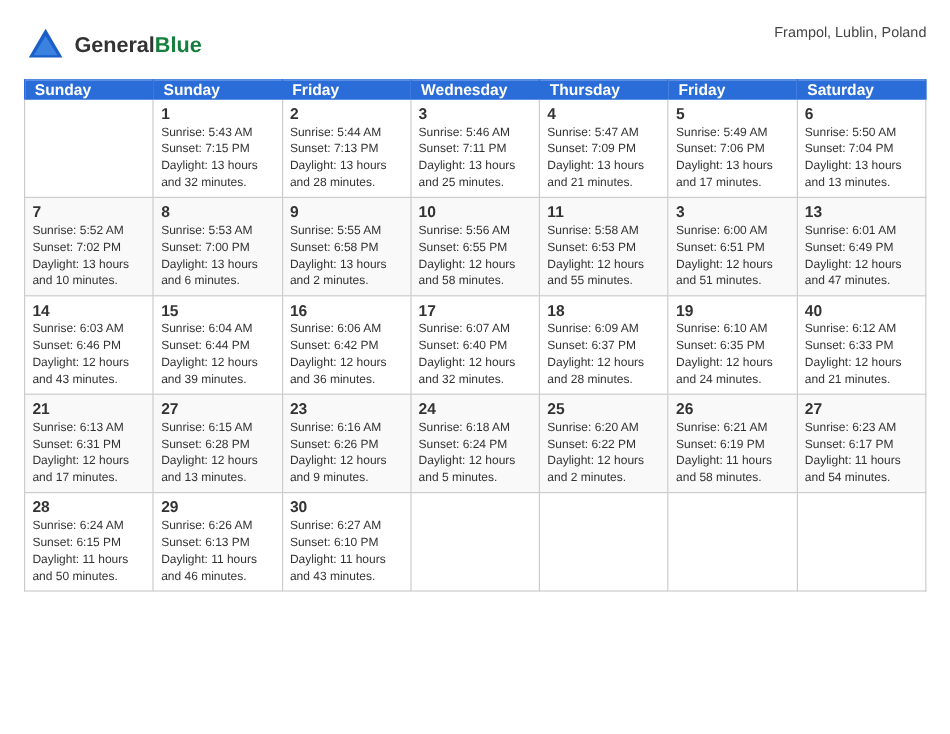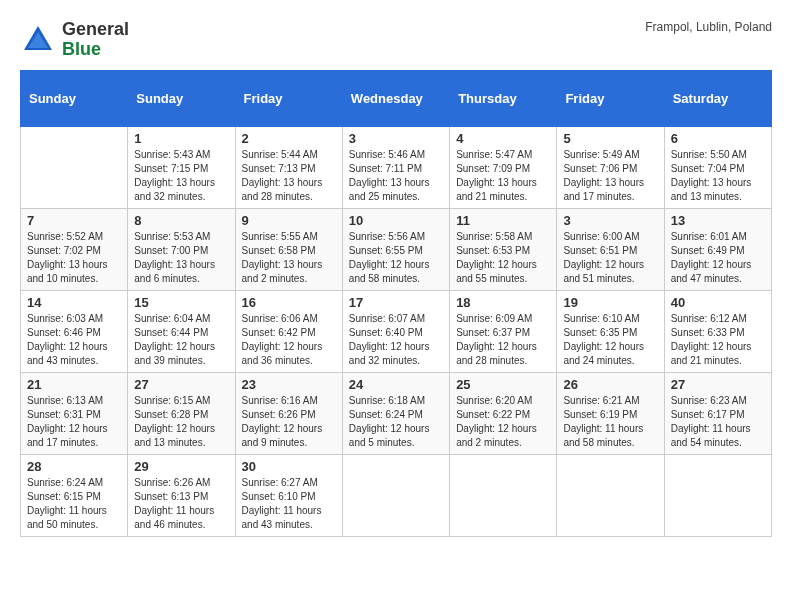--- a/index.html
+++ b/index.html
@@ -16,21 +16,21 @@
       align-items: flex-start;
       margin-bottom: 10px;
     }
     .logo {
       display: flex;
       align-items: center;
       gap: 6px;
     }
     .logo-text {
       display: flex;
-      flex-direction: column;
+      flex-direction: row;
       font-size: 18px;
       font-weight: bold;
       line-height: 1.1;
     }
     .logo-general { color: #333; }
     .logo-blue { color: #15803d; }
     .logo-icon {
       width: 36px;
       height: 36px;
     }
@@ -48,21 +48,21 @@
     }
     .calendar {
       width: 100%;
       border-collapse: collapse;
       border: 1px solid #ccc;
     }
     .calendar th {
       background-color: #2a6dd9;
       color: #fff;
       text-align: left;
-      padding: 20px 8px;
+      padding: 0 8px;
       font-size: 13px;
       font-weight: bold;
       border: 1px solid #2a6dd9;
     }
     .calendar td {
       vertical-align: top;
       border: 1px solid #ccc;
       padding: 4px 6px;
       width: 107px;
       min-height: 80px;

